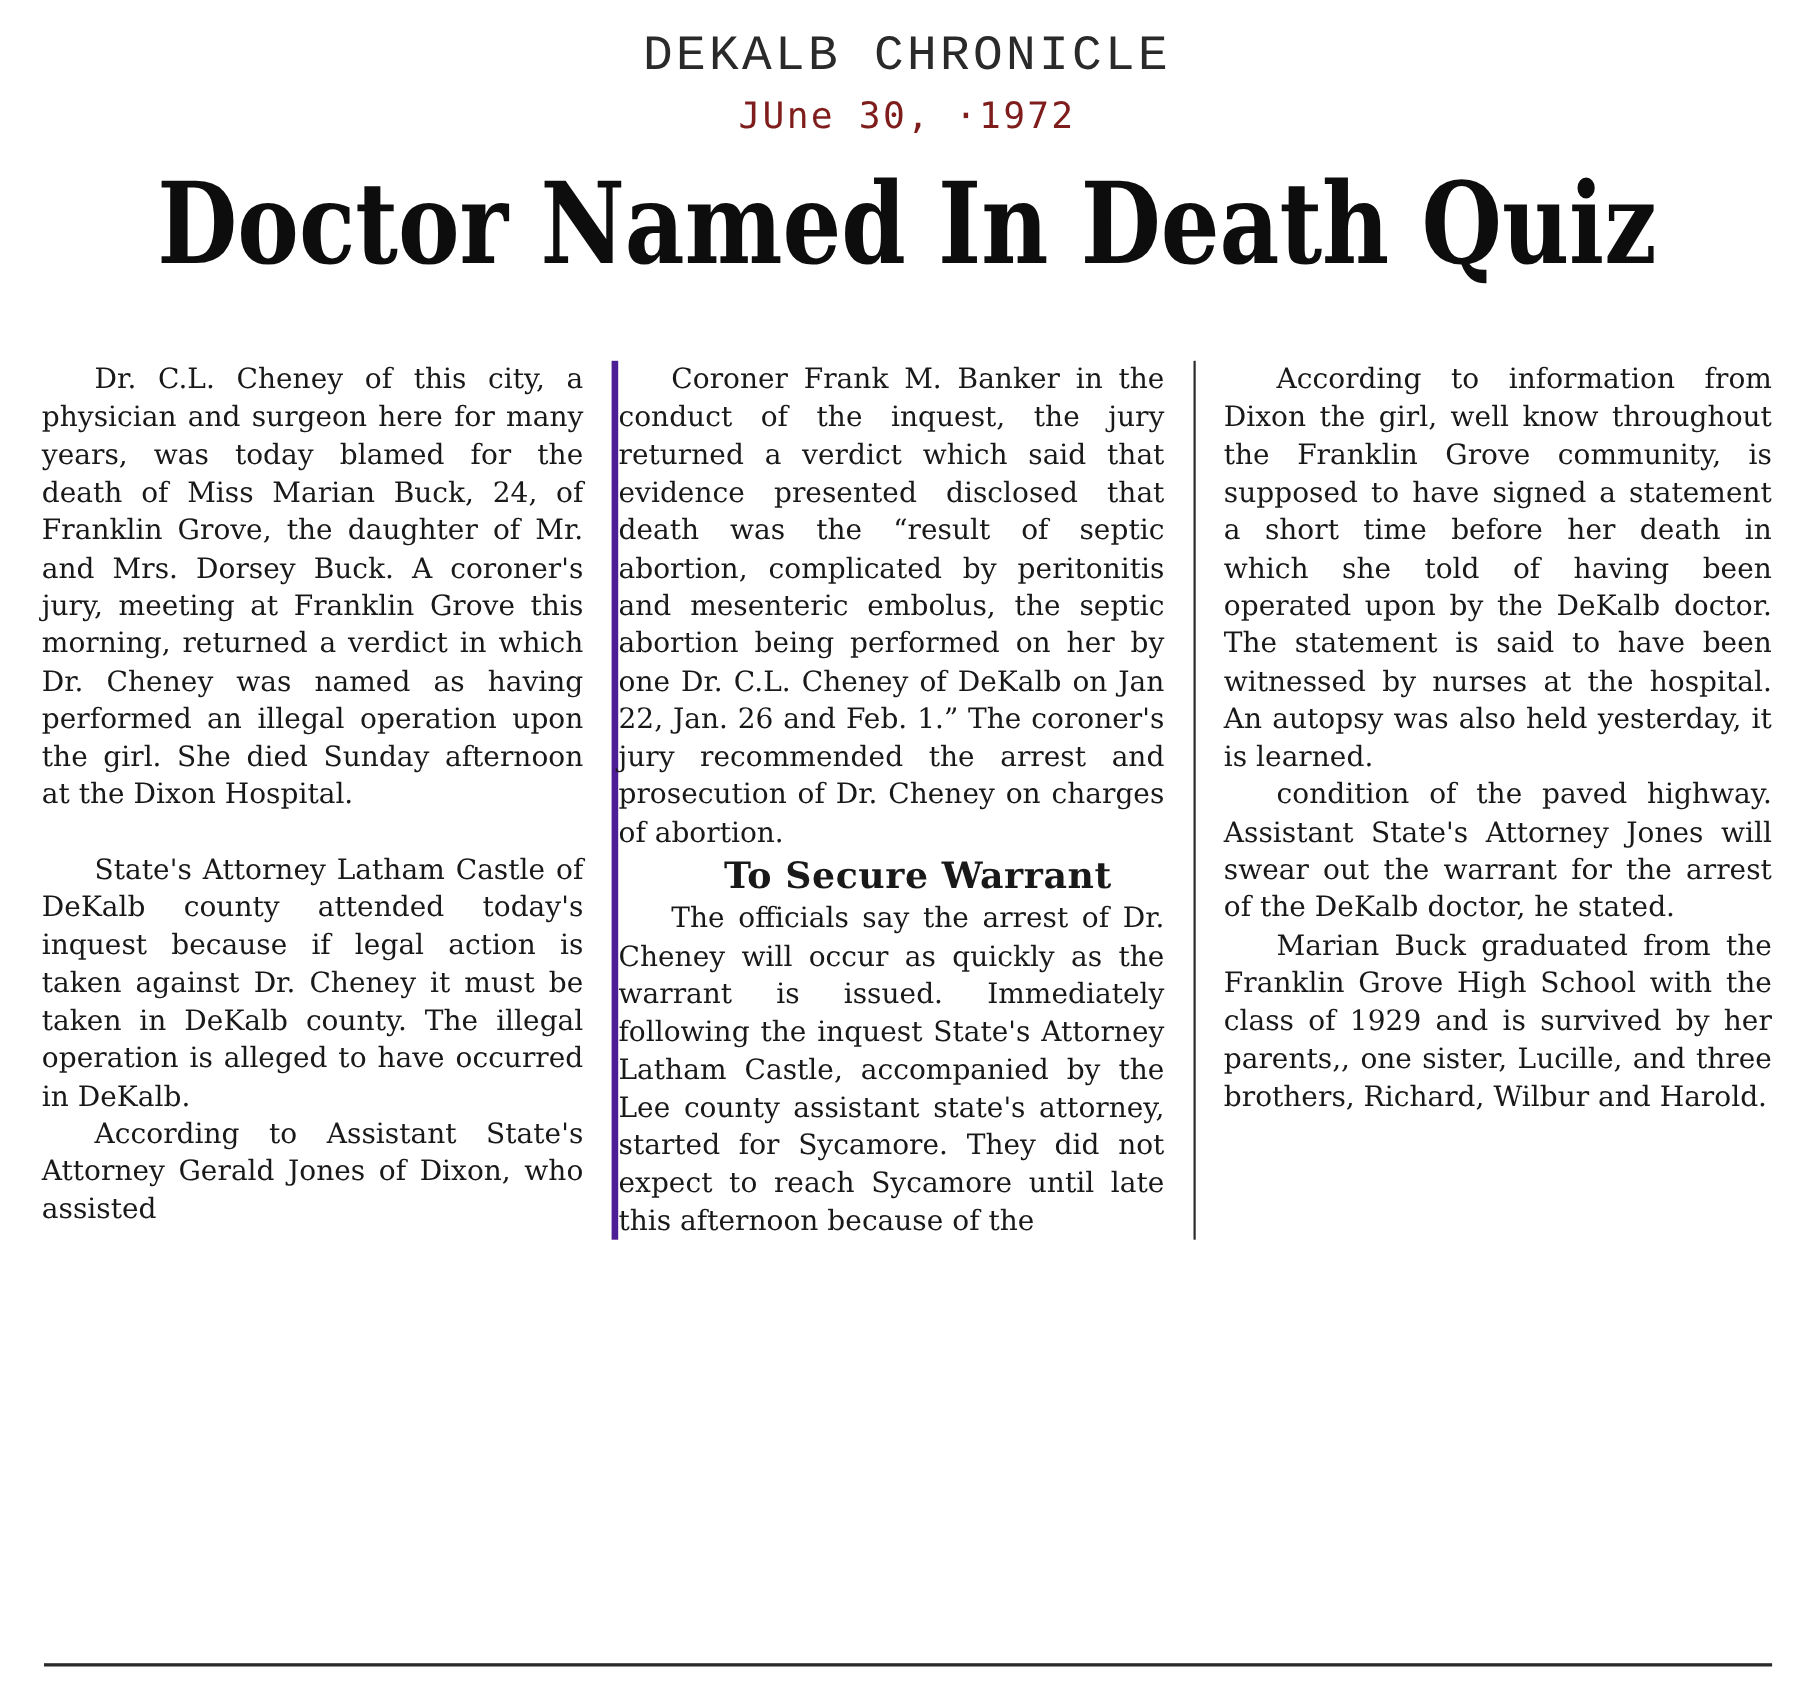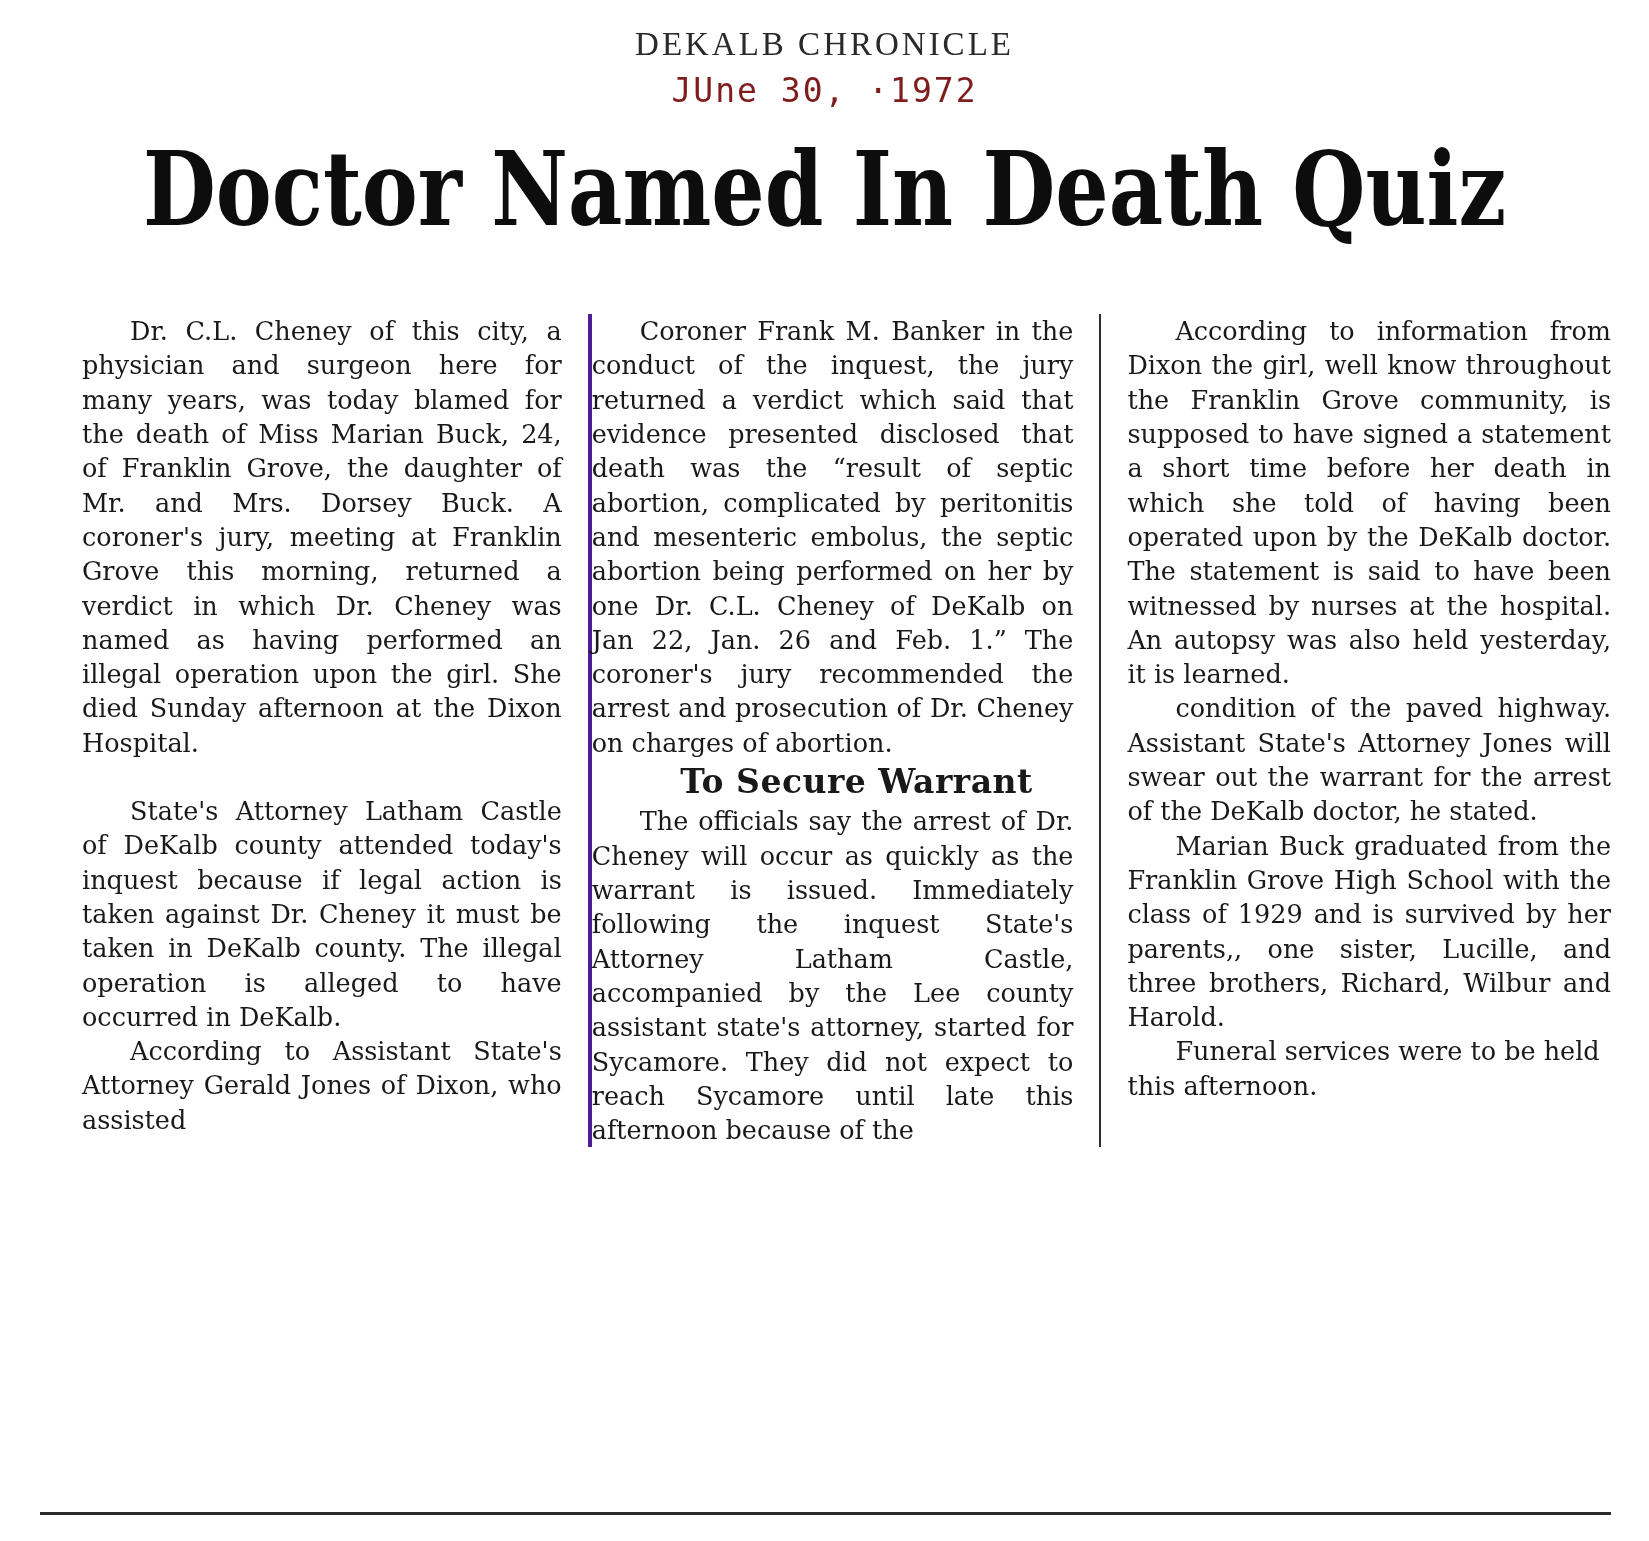--- a/index.html
+++ b/index.html
@@ -19,22 +19,22 @@
     width: 1649px;
     height: 1541px;
     padding: 0;
     box-sizing: border-box;
   }
   .masthead {
     text-align: center;
     padding-top: 26px;
   }
   .masthead .paper-name {
-    font-family: Liberation Serif, serif;
-    font-size: 33px;
+    font-family: Liberation Mono, monospace;
+    font-size: 45px;
     letter-spacing: 3px;
     color: #2a2a2a;
   }
   .masthead .issue-date {
     font-family: "DejaVu Sans Mono", monospace;
     font-size: 33px;
     letter-spacing: 2px;
     color: #7f1d1d;
     margin-top: 8px;
   }
@@ -61,21 +61,21 @@
   .col {
     width: 33.33%;
     box-sizing: border-box;
     font-size: 25.5px;
     line-height: 1.345;
     text-align: justify;
     text-justify: inter-word;
     color: #191919;
     font-family: "DejaVu Serif", serif;
   }
-  .col.c1 { padding-right: 26px; border-right: 4px solid #4c1d95; margin-left: 44px; }
+  .col.c1 { padding-right: 26px; border-right: 6px solid #4c1d95; }
   .col.c2 { padding-right: 26px; border-right: 2px solid #2b2b2b; }
   .col.c3 { padding-left: 26px; }
   .col p {
     margin: 0;
     text-indent: 48px;
   }
   .col p.gap-before { margin-top: 34px; }
   .col p.last-line { text-align: left; }
   .subhead {
     text-align: center;
@@ -118,20 +118,19 @@
     <div class="col c2">
       <p>Coroner Frank M. Banker in the conduct of the inquest, the jury returned a verdict which said that evidence presented disclosed that death was the “result of septic abortion, complicated by peritonitis and mesenteric embolus, the septic abortion being performed on her by one Dr. C.L. Cheney of DeKalb on Jan 22, Jan. 26 and Feb. 1.” The coroner's jury recommended the arrest and prosecution of Dr. Cheney on charges of abortion.</p>
       <p class="subhead">To Secure Warrant</p>
       <p>The officials say the arrest of Dr. Cheney will occur as quickly as the warrant is issued. Immediately following the inquest State's Attorney Latham Castle, accompanied by the Lee county assistant state's attorney, started for Sycamore. They did not expect to reach Sycamore until late this afternoon because of the</p>
     </div>
 
     <div class="col c3">
       <p>According to information from Dixon the girl, well know throughout the Franklin Grove community, is supposed to have signed a statement a short time before her death in which she told of having been operated upon by the DeKalb doctor. The statement is said to have been witnessed by nurses at the hospital. An autopsy was also held yesterday, it is learned.</p>
       <p>condition of the paved highway. Assistant State's Attorney Jones will swear out the warrant for the arrest of the DeKalb doctor, he stated.</p>
       <p>Marian Buck graduated from the Franklin Grove High School with the class of 1929 and is survived by her parents,, one sister, Lucille, and three brothers, Richard, Wilbur and Harold.</p>
-      <p class="last-line">Funeral services were to be held this afternoon.</p>
     </div>
 
   </div>
 
   <div class="bottom-rule"></div>
 
 </div>
 
 </body></html>

